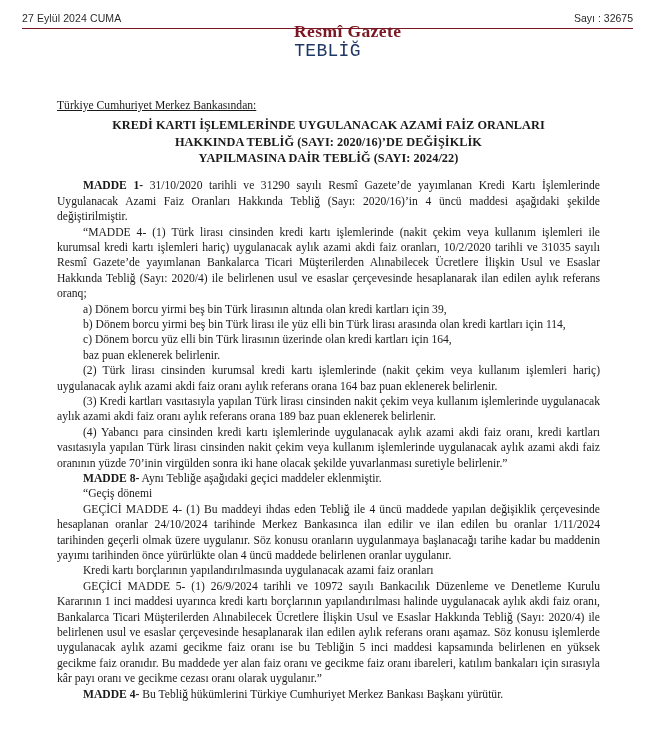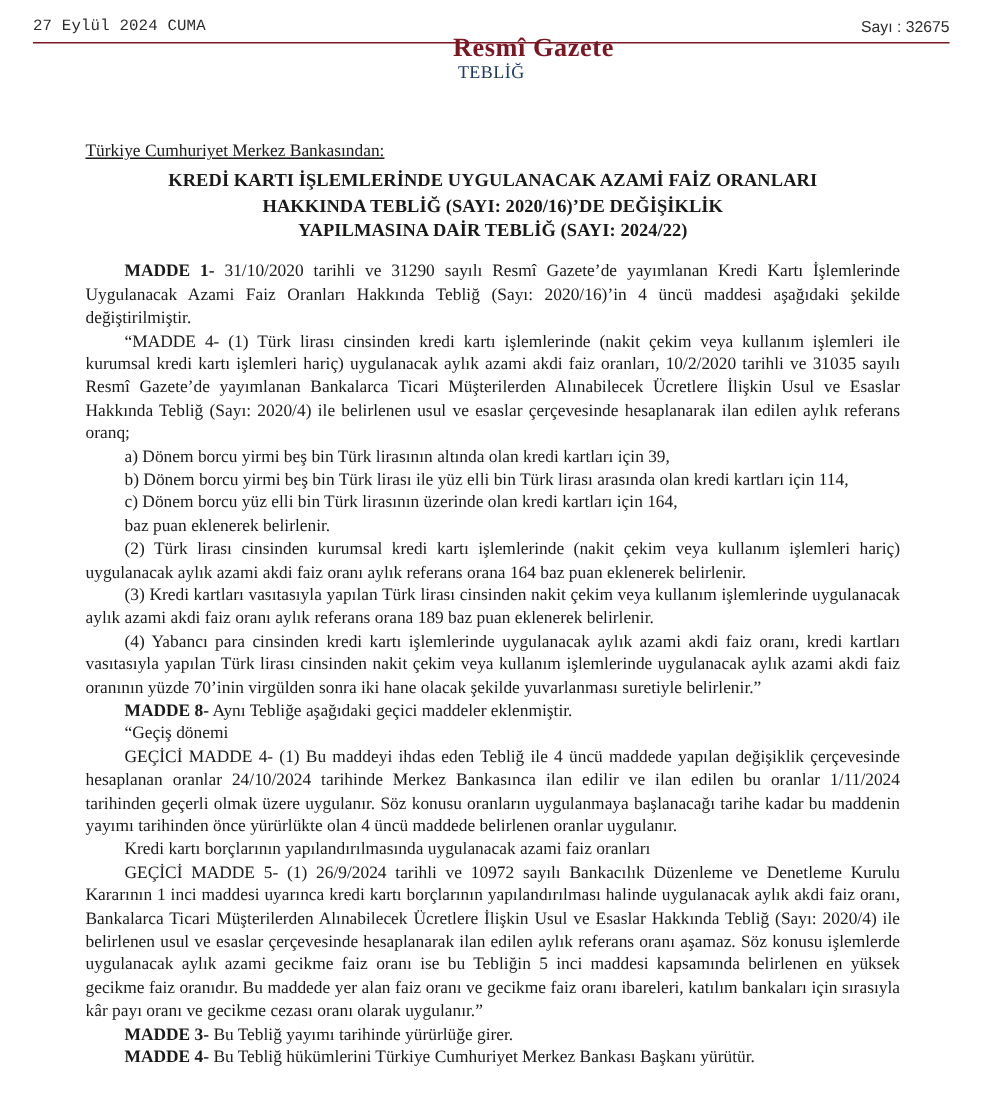--- a/index.html
+++ b/index.html
@@ -25,21 +25,21 @@
   
   .masthead {
     display: flex;
     align-items: flex-end;
     justify-content: space-between;
     padding: 7px 22px 2px 22px;
     height: 26px;
     box-sizing: border-box;
   }
   .masthead-date {
-    font-family: Liberation Mono, monospace;
+    font-family: Liberation Sans, sans-serif;
     font-size: 10.5px;
     color: #2b2b2b;
     letter-spacing: 0.1px;
     white-space: nowrap;
   }
   .masthead-title {
     font-family: "Liberation Serif", "DejaVu Serif", serif;
     font-size: 17.5px;
     font-weight: 700;
     color: #7b1723;
@@ -57,22 +57,22 @@
   }
   .masthead-rule {
     height: 1px;
     background: #7b1723;
     margin: 2px 22px 0 22px;
   }
 
   
   .section-heading {
     text-align: center;
-    font-family: Liberation Serif, serif;
-    font-size: 12px;
+    font-family: Liberation Mono, monospace;
+    font-size: 18px;
     color: #1f3864;
     letter-spacing: 0.3px;
     margin-top: 12px;
   }
 
   
   .body-wrap {
     margin: 0 55px 0 57px;
     font-size: 11.6px;
     line-height: 15.4px;
@@ -154,18 +154,17 @@
     <p class="para"><span class="b">MADDE 8-</span><span> Aynı Tebliğe aşağıdaki geçici maddeler eklenmiştir.</span></p>
 
     <p class="para tight">“Geçiş dönemi</p>
 
     <p class="para">GEÇİCİ MADDE 4- (1) Bu maddeyi ihdas eden Tebliğ ile 4 üncü maddede yapılan değişiklik çerçevesinde hesaplanan oranlar 24/10/2024 tarihinde Merkez Bankasınca ilan edilir ve ilan edilen bu oranlar 1/11/2024 tarihinden geçerli olmak üzere uygulanır. Söz konusu oranların uygulanmaya başlanacağı tarihe kadar bu maddenin yayımı tarihinden önce yürürlükte olan 4 üncü maddede belirlenen oranlar uygulanır.</p>
 
     <p class="para tight">Kredi kartı borçlarının yapılandırılmasında uygulanacak azami faiz oranları</p>
 
     <p class="para">GEÇİCİ MADDE 5- (1) 26/9/2024 tarihli ve 10972 sayılı Bankacılık Düzenleme ve Denetleme Kurulu Kararının 1 inci maddesi uyarınca kredi kartı borçlarının yapılandırılması halinde uygulanacak aylık akdi faiz oranı, Bankalarca Ticari Müşterilerden Alınabilecek Ücretlere İlişkin Usul ve Esaslar Hakkında Tebliğ (Sayı: 2020/4) ile belirlenen usul ve esaslar çerçevesinde hesaplanarak ilan edilen aylık referans oranı aşamaz. Söz konusu işlemlerde uygulanacak aylık azami gecikme faiz oranı ise bu Tebliğin 5 inci maddesi kapsamında belirlenen en yüksek gecikme faiz oranıdır. Bu maddede yer alan faiz oranı ve gecikme faiz oranı ibareleri, katılım bankaları için sırasıyla kâr payı oranı ve gecikme cezası oranı olarak uygulanır.”</p>
 
-    <p class="para"><span class="b">MADDE 3-</span><span> Bu Tebliğ yayımı tarihinde yürürlüğe girer.</span></p>
 
     <p class="para"><span class="b">MADDE 4-</span><span> Bu Tebliğ hükümlerini Türkiye Cumhuriyet Merkez Bankası Başkanı yürütür.</span></p>
 
   </div>
 </div>
 
 </body></html>

